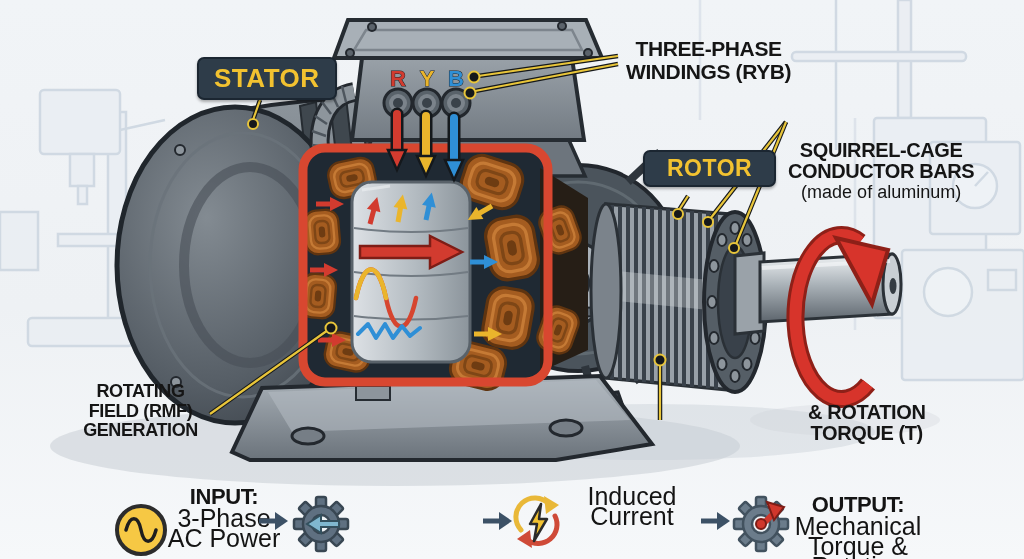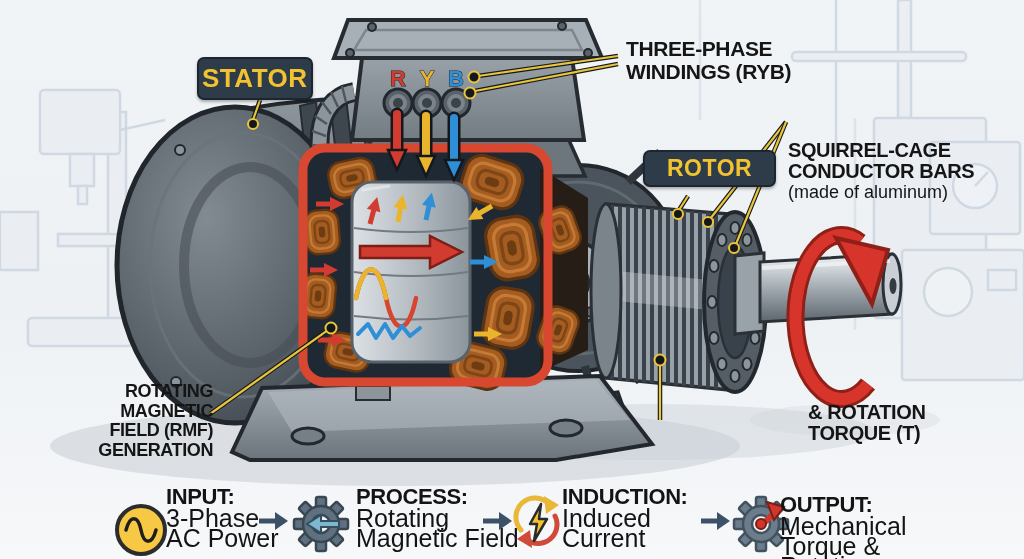--- a/index.html
+++ b/index.html
@@ -3,35 +3,35 @@
 <meta charset="utf-8">
 <style>
   html,body{margin:0;padding:0;background:#dfe3e8;}
   .stage{position:relative;width:1024px;height:559px;overflow:hidden;
     background:linear-gradient(180deg,#f1f4f7 0%,#eef1f4 55%,#f6f8fa 100%);
     font-family:"Liberation Sans",sans-serif;}
   .stage svg.scene{position:absolute;left:0;top:0;}
   .badge{position:absolute;background:#2e3c49;color:#f2c230;font-weight:bold;
     border:2px solid #1b2631;border-radius:7px;text-align:center;
     box-shadow:0 2px 3px rgba(0,0,0,.3);letter-spacing:.5px;}
-  .badge.stator{left:197px;top:57px;font-size:26px;padding:4px 3px;}
+  .badge.stator{left:197px;top:57px;font-size:26px;padding:4px 15px;}
   .badge.rotor{left:643px;top:150px;font-size:23px;padding:3px 22px;}
   .callout{position:absolute;color:#151515;font-weight:bold;letter-spacing:-0.4px;}
-  .callout span{display:block;}
+  .callout span{display:block;text-align:center;}
   .co-windings{left:626px;top:37px;font-size:21px;line-height:23px;}
   .co-squirrel{left:788px;top:108px;font-size:20px;line-height:21px;margin-top:32px;}
   .co-squirrel .sub{font-weight:normal;font-size:18px;letter-spacing:0;}
   .co-rmf{left:68px;top:382px;width:145px;text-align:right;font-size:18px;line-height:19.5px;}
   .co-torque{left:808px;top:402px;font-size:20px;line-height:21px;}
   .flow{position:absolute;left:0;top:484px;width:1024px;height:75px;}
   .flow-item{position:absolute;}
   .step-text{color:#141414;}
   .step-title{font-weight:bold;font-size:22px;line-height:22px;letter-spacing:-0.4px;}
   .step-line{font-size:25px;line-height:20px;}
-  .centered{}
+  .centered{text-align:center;}
 </style>
 </head>
 <body>
 
 <div class="stage">
 
 <svg class="scene" width="1024" height="559" viewBox="0 0 1024 559">
   <defs>
     <linearGradient id="bodyG" x1="0" y1="0" x2="0" y2="1">
       <stop offset="0" stop-color="#8d959c"></stop>
@@ -361,21 +361,20 @@
   <span>THREE-PHASE</span>
   <span>WINDINGS (RYB)</span>
 </div>
 <div class="callout co-squirrel">
   <span>SQUIRREL-CAGE</span>
   <span>CONDUCTOR BARS</span>
   <span class="sub">(made of aluminum)</span>
 </div>
 <div class="callout co-rmf">
   <span>ROTATING</span>
-  <span>MAGNETIC</span>
   <span>FIELD (RMF)</span>
   <span>GENERATION</span>
 </div>
 <div class="callout co-torque">
   <span>&amp; ROTATION</span>
   <span>TORQUE (T)</span>
 </div>
 
 <div class="flow">
 
@@ -393,39 +392,33 @@
         <polygon points="17,2 30,11 17,20" fill="#3c5166"></polygon>
   </svg>
 
   <svg class="flow-item" style="left:291px;top:10px" width="60" height="60">
     <g transform="translate(30,30)">
       <use href="#gear8" fill="#5f7081" stroke="#394753" stroke-width="2.5"></use>
       <circle r="9" fill="#eef2f5" stroke="#394753" stroke-width="2.5"></circle>
       <polygon points="18,-3 0,-3 0,-9 -14,0 0,9 0,3 18,3" fill="#7fb7cf" stroke="#33505e" stroke-width="2"></polygon>
     </g>
   </svg>
-  <div class="flow-item step-text" style="left:356px;top:2px">
-    <div class="step-title">PROCESS:</div>
-    <div class="step-line">Rotating</div>
-    <div class="step-line">Magnetic Field</div>
-  </div>
   <svg class="flow-item" style="left:482px;top:26px" width="32" height="22">
     <path d="M1,11 H18" stroke="#3c5166" stroke-width="5"></path>
         <polygon points="17,2 30,11 17,20" fill="#3c5166"></polygon>
   </svg>
 
   <svg class="flow-item" style="left:509px;top:8px" width="58" height="60">
     <path d="M12,38 A19,19 0 0 1 40,12" fill="none" stroke="#e9b838" stroke-width="5" stroke-linecap="round"></path>
     <polygon points="35,4 50,13 37,22" fill="#e9b838"></polygon>
     <path d="M46,24 A19,19 0 0 1 18,48" fill="none" stroke="#cf4a38" stroke-width="5" stroke-linecap="round"></path>
     <polygon points="23,56 8,47 21,38" fill="#cf4a38"></polygon>
     <polygon points="32,12 21,32 28,32 25,49 38,27 30,27" fill="#f2c230" stroke="#2b2b2b" stroke-width="2.5" stroke-linejoin="round"></polygon>
   </svg>
   <div class="flow-item step-text centered" style="left:562px;top:2px;width:140px">
-    <div class="step-title">INDUCTION:</div>
     <div class="step-line">Induced Current</div>
   </div>
   <svg class="flow-item" style="left:700px;top:26px" width="32" height="22">
     <path d="M1,11 H18" stroke="#3c5166" stroke-width="5"></path>
         <polygon points="17,2 30,11 17,20" fill="#3c5166"></polygon>
   </svg>
 
   <svg class="flow-item" style="left:731px;top:10px" width="60" height="60">
     <g transform="translate(30,30)">
       <use href="#gear8" fill="#6b7c8b" stroke="#42525f" stroke-width="2.5"></use>

